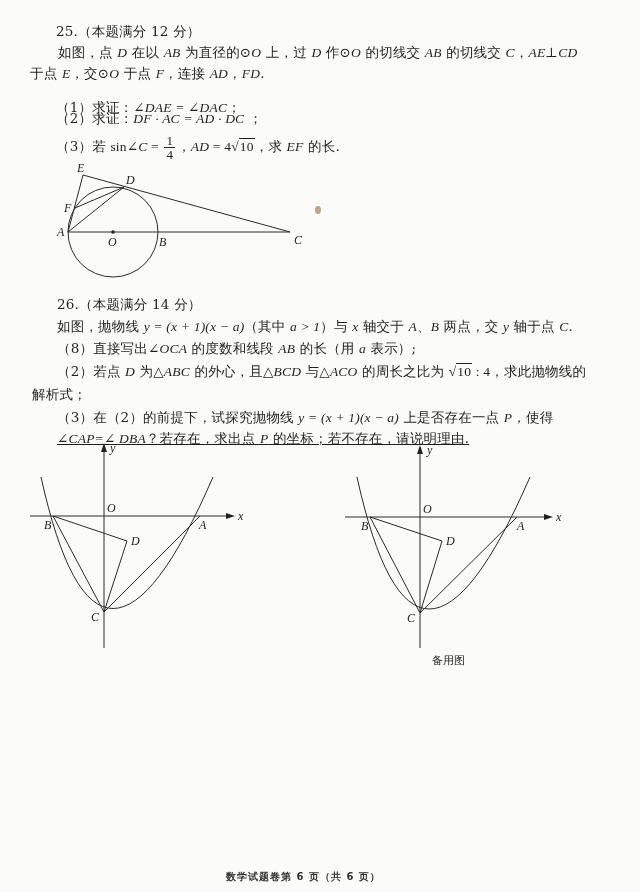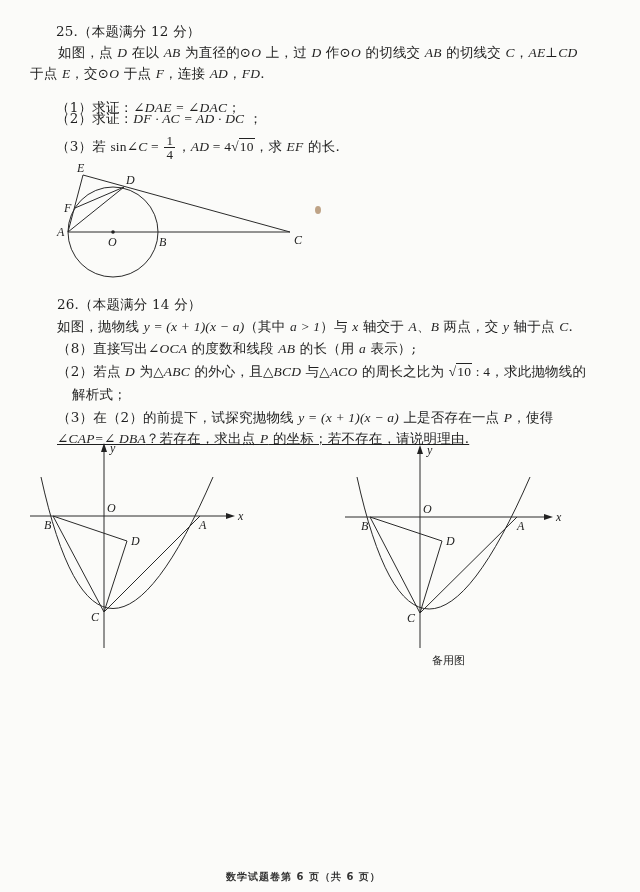--- a/index.html
+++ b/index.html
@@ -75,21 +75,21 @@
 </div>
 
 <div class="line" style="left:57px;top:340px;">
   <span>（8）直接写出∠</span><span class="m">OCA</span><span> 的度数和线段 </span><span class="m">AB</span><span> 的长（用 </span><span class="m">a</span><span> 表示）;</span>
 </div>
 
 <div class="line" style="left:57px;top:363px;">
   <span>（2）若点 </span><span class="m">D</span><span> 为△</span><span class="m">ABC</span><span> 的外心，且△</span><span class="m">BCD</span><span> 与△</span><span class="m">ACO</span><span> 的周长之比为 </span><span class="sqrt">√<span class="rad">10</span></span><span class="r"> : 4</span><span>，求此抛物线的</span>
 </div>
 
-<div class="line" style="left:32px;top:386px;margin-left:40px;">解析式；</div>
+<div class="line" style="left:32px;top:386px;">解析式；</div>
 
 <div class="line" style="left:57px;top:409px;">
   <span>（3）在（2）的前提下，试探究抛物线 </span><span class="m">y = (x + 1)(x − a)</span><span> 上是否存在一点 </span><span class="m">P</span><span>，使得</span>
 </div>
 
 <div class="line" style="left:57px;top:430px;text-decoration:underline;">
   <span class="m">∠CAP=∠ DBA</span><span>？若存在，求出点 </span><span class="m">P</span><span> 的坐标；若不存在，请说明理由.</span>
 </div>
 
 <svg width="640" height="892" style="pointer-events:none;">

